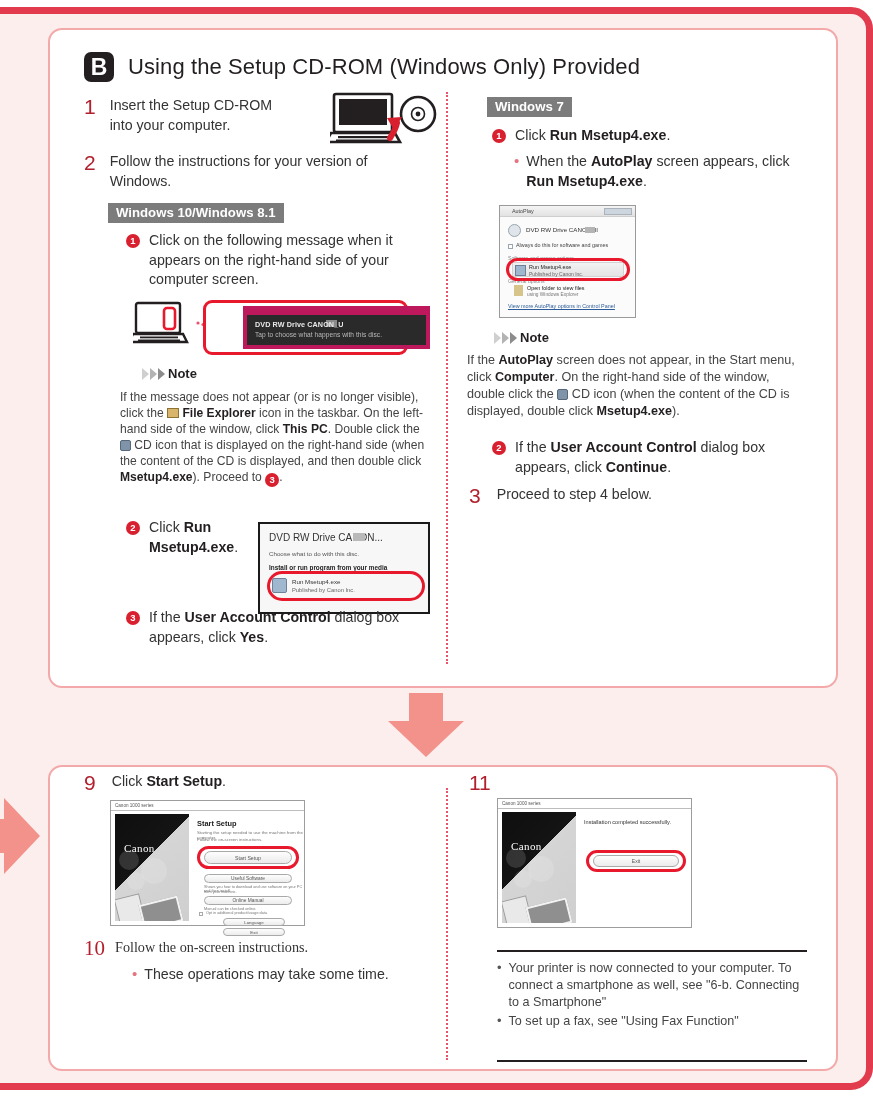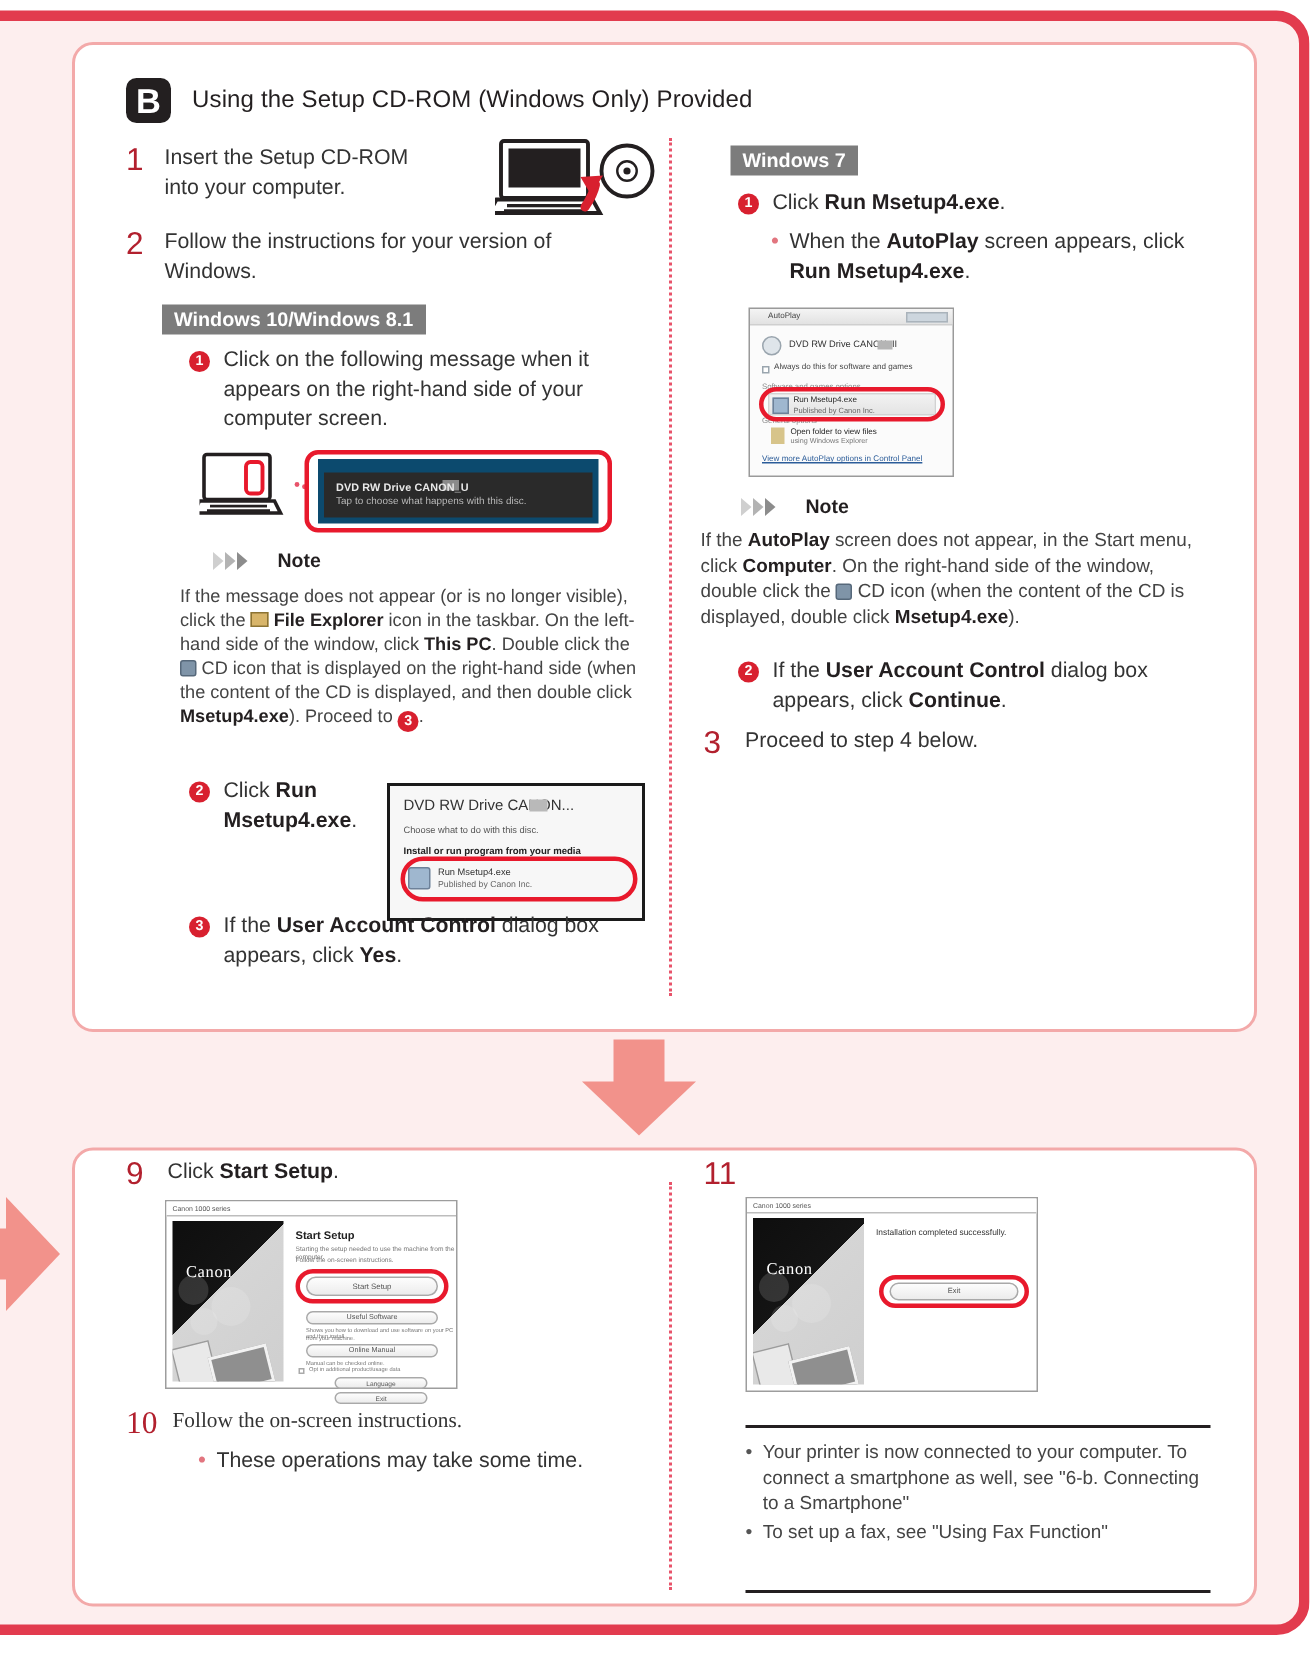--- a/index.html
+++ b/index.html
@@ -78,21 +78,21 @@
     position: absolute; left: 84px; top: 52px;
     display: flex; align-items: center; gap: 14px;
   }
   .badge-letter {
     width: 30px; height: 30px; border-radius: 7px;
     background: #231f20; color: #ffffff;
     font-size: 23px; font-weight: bold;
     display: flex; align-items: center; justify-content: center;
     line-height: 1;
   }
-  #section-title { font-size: 16px; color: #231f20; letter-spacing: .1px; }
+  #section-title { font-size: 22px; color: #231f20; letter-spacing: .1px; }
 
   
   .step-num {
     color: #b2202e; font-size: 21px; line-height: 1;
     font-weight: 400;
   }
   .body-txt { font-size: 14.2px; line-height: 1.38; color: #333; }
   .note-txt { font-size: 12.1px; line-height: 1.33; color: #444; }
   .small-txt{ font-size: 12.6px; line-height: 1.36; color: #444; }
   b, strong { color: #231f20; font-weight: bold; }
@@ -106,21 +106,21 @@
   }
 
   .os-tag {
     display: inline-block;
     background: #7c7c7c; color: #ffffff;
     font-size: 13.2px; font-weight: bold;
     padding: 2px 8px 3px 8px;
   }
 
   .note-head {
-    display: flex; align-items: center; gap: 20px;
+    display: flex; align-items: center; gap: 3px;
     font-size: 13px; font-weight: bold; color: #231f20;
   }
   .note-chevrons { display: flex; align-items: center; gap: 1px; }
   .chev { width: 0; height: 0;
     border-top: 6px solid transparent;
     border-bottom: 6px solid transparent;
     border-left: 7px solid #cfcfcf; }
   .chev.c2 { border-left-color: #b3b3b3; }
   .chev.c3 { border-left-color: #8c8c8c; }
 
@@ -135,21 +135,21 @@
   .laptop-cd { position: absolute; left: 330px; top: 92px; }
 
   
   #toast-shot {
     position: absolute; left: 203px; top: 300px;
     width: 205px; height: 55px;
     border: 3.5px solid #e8192c; border-radius: 9px;
     background: #ffffff; padding: 3px 6px;
   }
   #toast-inner {
-    width:100%; height:100%; background:#0c4a6e; position:relative;
+    width:100%; height:100%; background:#be185d; position:relative;margin-left:31px;
   }
   #toast-band {
     position:absolute; left:4px; top:9px; right:4px; height:30px;
     background:#2a2a2a;
   }
   #toast-t1 { position:absolute; left:12px; top:14px; color:#e9e9e9;
     font-size:7.2px; font-weight:bold; letter-spacing:.1px; }
   #toast-t2 { position:absolute; left:12px; top:25px; color:#b9b9b9;
     font-size:6.6px; letter-spacing:.05px; }
   #toast-sq { position:absolute; left:83px; top:13.5px; width:11px; height:7px;

